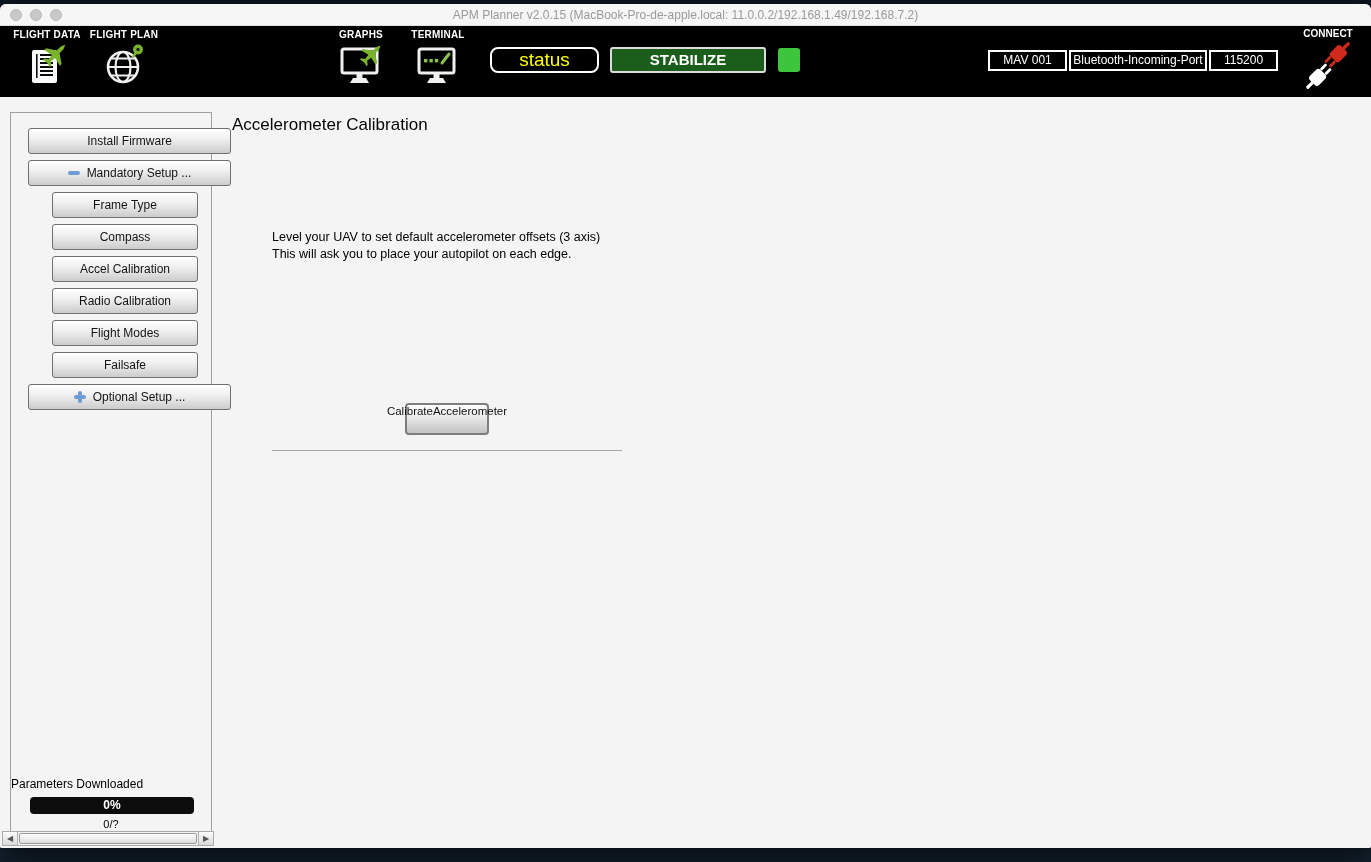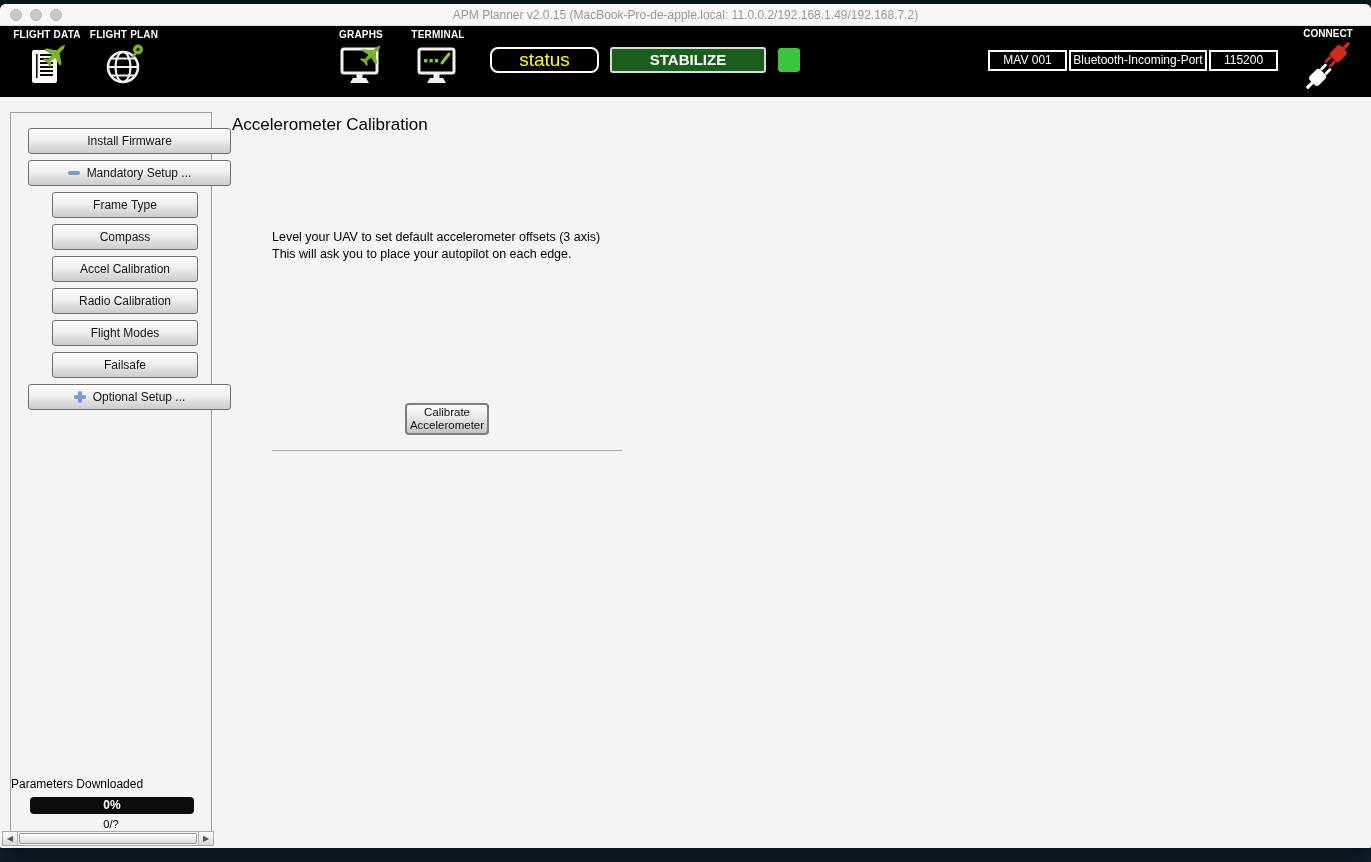--- a/index.html
+++ b/index.html
@@ -119,21 +119,21 @@
   }
 
   
   .page-title{ position:absolute; left:232px; top:18px; font-size:17px; font-weight:500; color:#050505; }
   .instructions{ position:absolute; left:272px; top:132px; font-size:12.5px; line-height:17px; color:#000; }
   .calibrate-btn{
     position:absolute; left:405px; top:306px; width:84px; height:32px;
     background:linear-gradient(180deg,#fdfdfd 0%,#e8e8e8 45%,#c3c3c3 100%);
     border:2px solid #7e7e7e; border-radius:4px;
     font-size:11.5px; line-height:13px; color:#111; text-align:center;
-    display:flex; flex-direction:column; justify-content:center; cursor:pointer;
+    display:flex; flex-direction:row; justify-content:center; cursor:pointer;
   }
   .separator{ position:absolute; left:272px; top:353px; width:350px; height:1px; background:#a8a8a8; }
 </style>
 </head>
 <body>
 
 <div class="window">
 
   <div class="titlebar">
     <div class="traffic t-close"></div>

